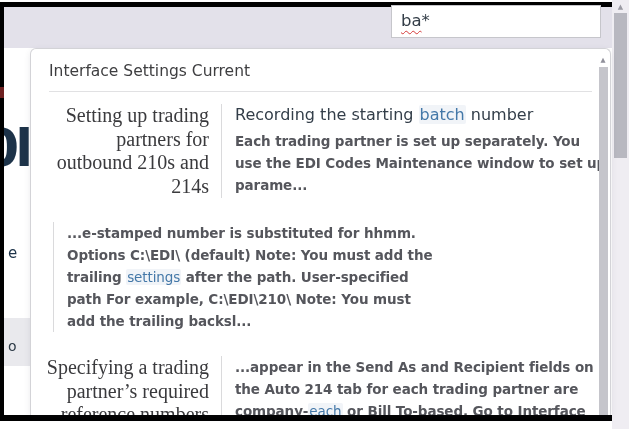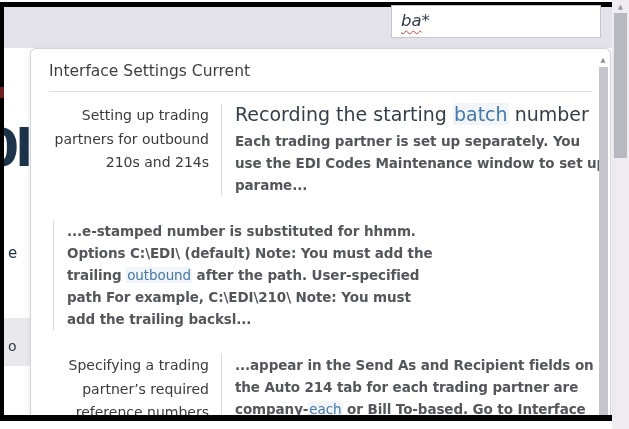--- a/index.html
+++ b/index.html
@@ -19,40 +19,40 @@
   .page-strip{position:absolute;left:4px;top:48px;width:26px;height:367px;background:#fff;overflow:hidden;}
   .frag-big{position:absolute;left:0;top:78px;width:26px;height:58px;overflow:hidden;}
   .frag-big span{position:absolute;right:1px;top:-8px;font-size:52px;font-weight:bold;color:#1d3349;letter-spacing:-4px;}
   .frag-e{position:absolute;left:4px;top:196px;font-size:15px;color:#1d3349;}
   .frag-box{position:absolute;left:0;top:270px;width:26px;height:48px;background:#e9e9ed;}
   .frag-box span{position:absolute;left:4px;top:20px;font-size:14px;color:#2c3a46;}
   
   .search-box{
     position:absolute;left:391px;top:5px;width:210px;height:33px;box-sizing:border-box;
     background:#fff;border:1px solid #c6c6cb;
-    font-size:16.5px;color:#333d47;line-height:30px;padding-left:9px;cursor:text;font-style:italic;
+    font-size:16.5px;color:#333d47;line-height:30px;padding-left:9px;cursor:text;
   }
   .squiggle{text-decoration:underline;text-decoration-style:wavy;text-decoration-color:#d43a3a;text-decoration-thickness:1px;text-underline-offset:4px;}
   
   .outer-scrollbar{position:absolute;left:612px;top:0;width:17px;height:429px;background:#efedf2;}
   .outer-up{height:13px;display:flex;align-items:center;justify-content:center;font-size:7px;color:#9a9aa3;}
   .outer-thumb{position:absolute;left:2px;right:2px;top:13px;height:145px;background:#b8b8c0;}
   
   .panel{
     position:absolute;left:30px;top:48px;width:581px;height:367px;box-sizing:border-box;
     background:#fff;border:1px solid #d3d3d7;border-bottom:none;border-radius:6px 6px 0 0;
     box-shadow:0 2px 6px rgba(60,60,80,0.10);overflow:hidden;
   }
   .panel-title{margin:13px 18px 12px 18px;padding-bottom:11px;border-bottom:1px solid #e1e1e3;
     font-size:15.5px;color:#3e3e40;}
   .results{margin:12px 0 0 10px;}
   .result-row{display:flex;margin-bottom:24px;}
-  .cell-left{width:168px;flex-shrink:0;text-align:right;color:#3a3a3d;font-size:14px;line-height:23.5px;}
+  .cell-left{width:168px;flex-shrink:0;text-align:right;color:#3a3a3d;font-size:20px;line-height:23.5px;font-family:Liberation Serif, serif;}
   .cell-right{margin-left:12px;border-left:1px solid #dadadc;padding-left:13px;width:372px;box-sizing:content-box;}
-  .result-title{font-size:19px;color:#333e49;line-height:21px;margin-bottom:5px;}
+  .result-title{font-size:16px;color:#333e49;line-height:21px;margin-bottom:5px;}
   .result-body{font-size:13.5px;font-weight:bold;color:#55565c;line-height:22px;letter-spacing:-0.1px;}
   .hl{font-weight:normal;color:#4478a8;background:#f1f4f8;padding:0 1px;border-radius:2px;}
   
   .panel-scrollbar{position:absolute;right:2px;top:6px;bottom:0;width:10px;display:flex;flex-direction:column;align-items:center;}
   .panel-up{height:10px;font-size:6.5px;color:#90909a;line-height:10px;}
   .panel-thumb{margin-top:2px;flex:1;width:9px;background:#c5c5cb;}
 </style>
 </head>
 <body>
 
@@ -89,21 +89,21 @@
     <div class="result-row">
       <div class="cell-left">Setting up trading partners for outbound 210s and 214s</div>
       <div class="cell-right">
         <div class="result-title"><span>Recording the starting </span><span class="hl">batch</span><span> number</span></div>
         <div class="result-body"><span>Each trading partner is set up separately. You use the EDI Codes Maintenance window to set up parame...</span></div>
       </div>
     </div>
 
     <div class="result-row">
       <div class="cell-right">
-        <div class="result-body"><span>...e-stamped number is substituted for hhmm. Options C:\EDI\ (default) Note: You must add the trailing </span><span class="hl">outbound</span><span> after the path. User-specified path For example, C:\EDI\210\ Note: You must add the trailing backsl...</span></div>
+        <div class="result-body"><span>...e-stamped number is substituted for hhmm. Options C:\EDI\ (default) Note: You must add the trailing </span><span class="hl">settings</span><span> after the path. User-specified path For example, C:\EDI\210\ Note: You must add the trailing backsl...</span></div>
       </div>
     </div>
 
     <div class="result-row">
       <div class="cell-left">Specifying a trading partner’s required reference numbers</div>
       <div class="cell-right">
         <div class="result-body"><span>...appear in the Send As and Recipient fields on the Auto 214 tab for each trading partner are company-</span><span class="hl">each</span><span> or Bill To-based. Go to Interface Settings &gt; Customer EDI Codes. The Customer EDI Codes window open...</span></div>
       </div>
     </div>
 

